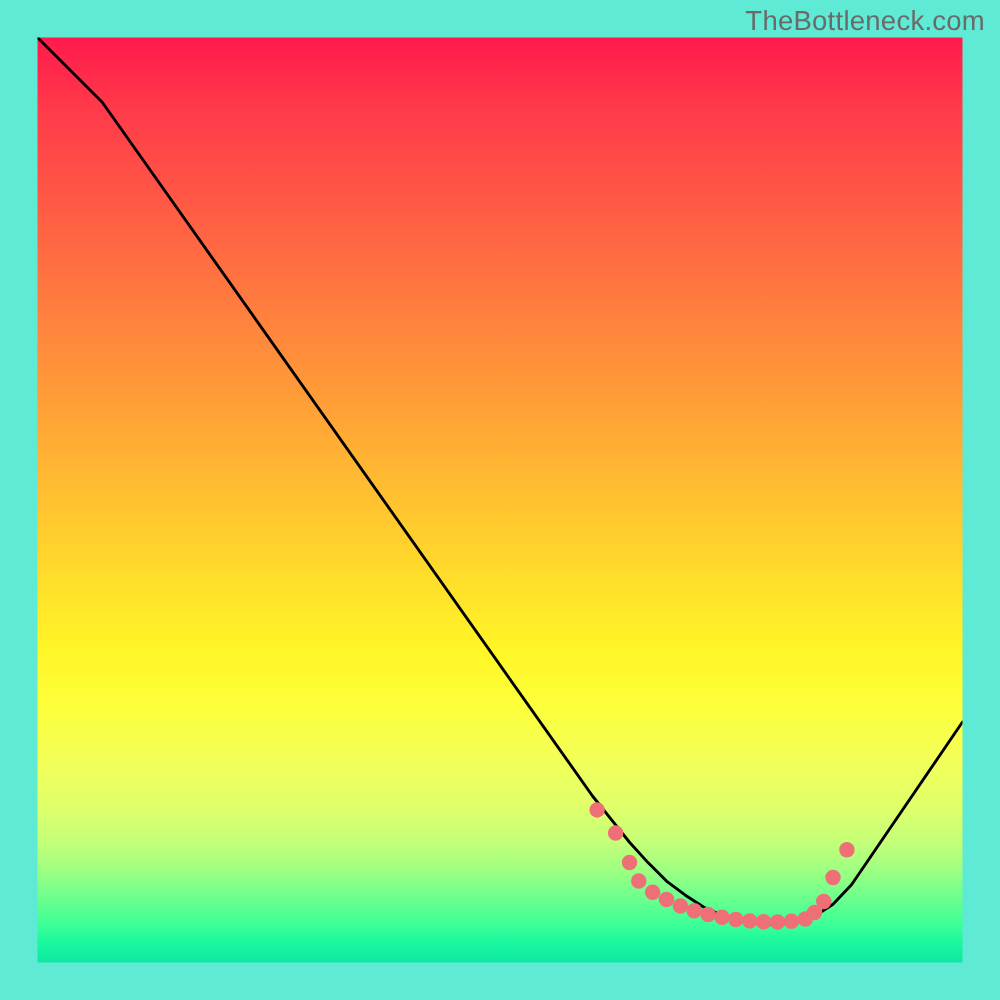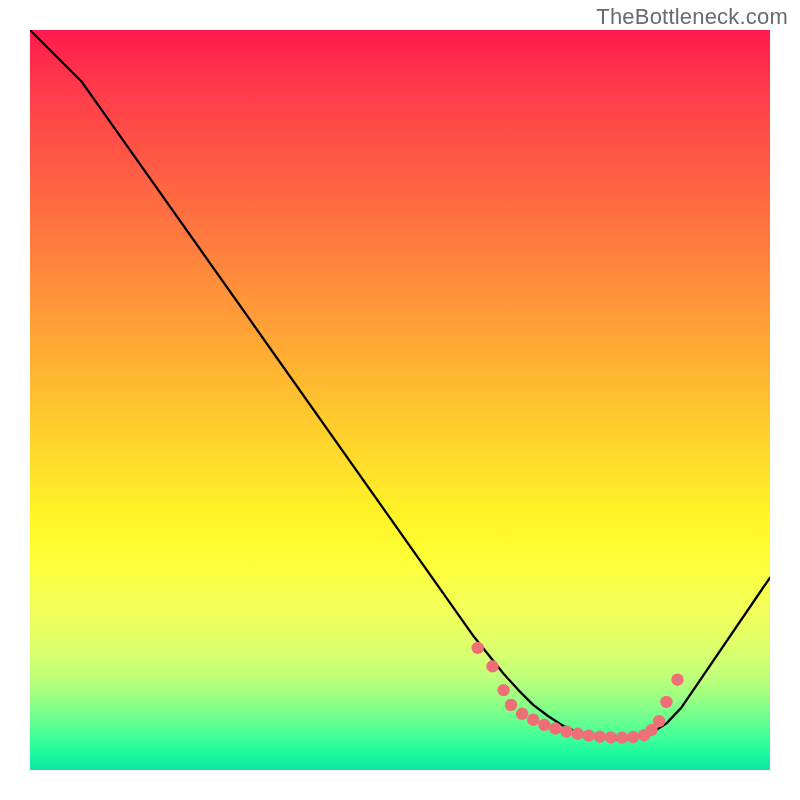--- a/index.html
+++ b/index.html
@@ -8,21 +8,21 @@
     width: 800px;
     height: 800px;
     background: #000;
     overflow: hidden;
     font-family: Arial, Helvetica, sans-serif;
   }
   .frame {
     position: relative;
     width: 800px;
     height: 800px;
-    background: #ffffff;
+    background: #5eead4;
   }
   .watermark {
     position: absolute;
     top: 4px;
     right: 12px;
     color: #6a6a6a;
     font-size: 22px;
     letter-spacing: 0.2px;
     z-index: 10;
   }

